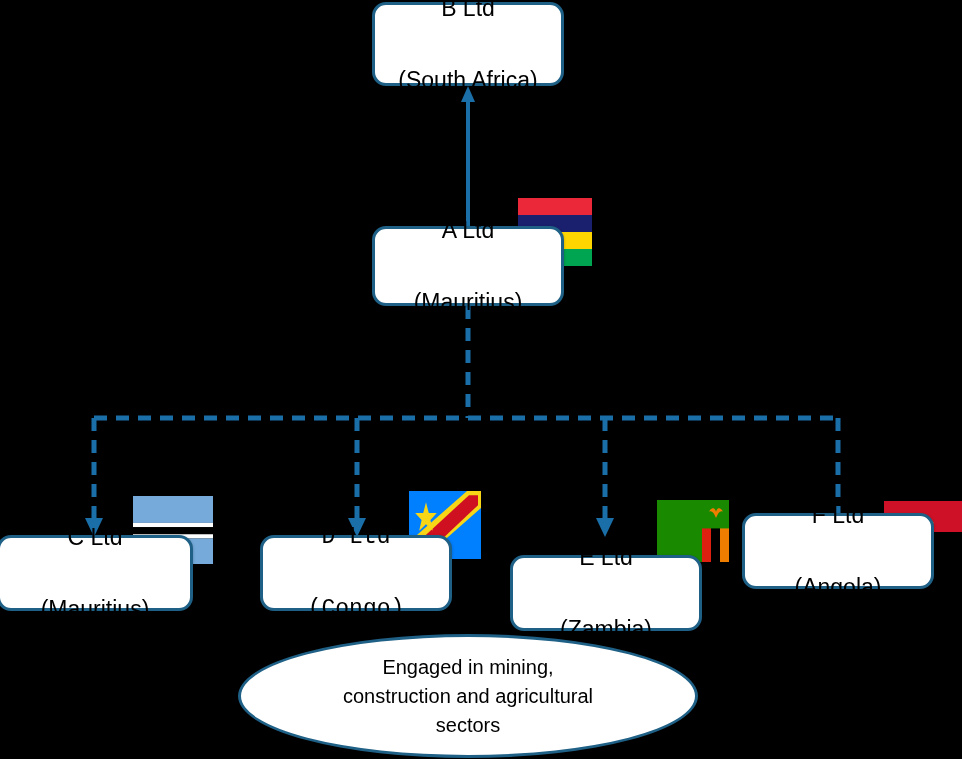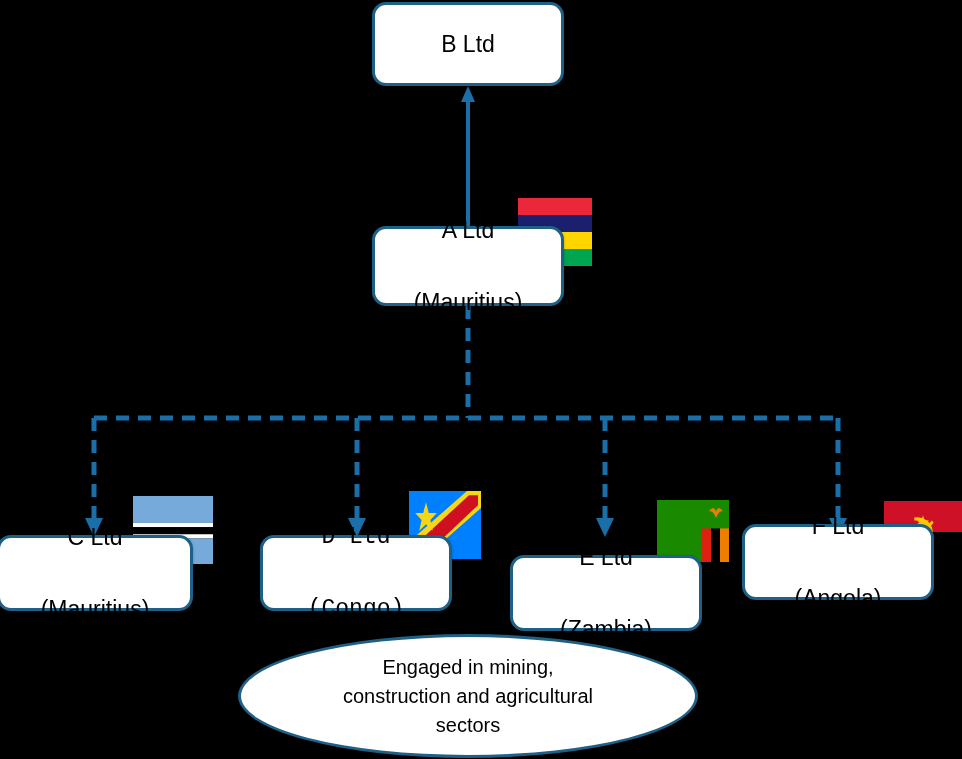--- a/index.html
+++ b/index.html
@@ -165,20 +165,21 @@
         <circle cx="36" cy="24" r="7"></circle>
         <path d="M29,31 L45,16"></path>
         <path d="M28,14 C36,13 43,17 44,24"></path>
       </g>
       <polygon points="36,11 37.4,15 41.6,15 38.2,17.6 39.5,21.6 36,19.1 32.5,21.6 33.8,17.6 30.4,15 34.6,15" fill="#FFCB00"></polygon>
     </svg>
   </div>
 
   <div class="node" style="left:372px; top:2px; width:192px; height:84px;">
     <span class="ln">B Ltd</span>
+    <span class="ln">(South Africa)</span>
   </div>
 
   <div class="node" style="left:372px; top:226px; width:192px; height:80px;">
     <span class="ln">A Ltd</span>
     <span class="ln">(Mauritius)</span>
   </div>
 
   <div class="node" style="left:-3px; top:535px; width:196px; height:76px;">
     <span class="ln">C Ltd</span>
     <span class="ln">(Mauritius)</span>
@@ -187,21 +188,21 @@
   <div class="node" style="left:260px; top:535px; width:192px; height:76px;font-family:Liberation Mono, monospace;">
     <span class="ln">D Ltd</span>
     <span class="ln">(Congo)</span>
   </div>
 
   <div class="node" style="left:510px; top:535px; width:192px; height:76px;margin-top:20px;">
     <span class="ln">E Ltd</span>
     <span class="ln">(Zambia)</span>
   </div>
 
-  <div class="node" style="left:742px; top:524px; width:192px; height:76px;align-items:center;">
+  <div class="node" style="left:742px; top:513px; width:192px; height:76px;align-items:center;">
     <span class="ln">F Ltd</span>
     <span class="ln">(Angola)</span>
   </div>
 
   <div id="note">
     <span class="ln">Engaged in mining,</span>
     <span class="ln">construction and agricultural</span>
     <span class="ln">sectors</span>
   </div>
 

